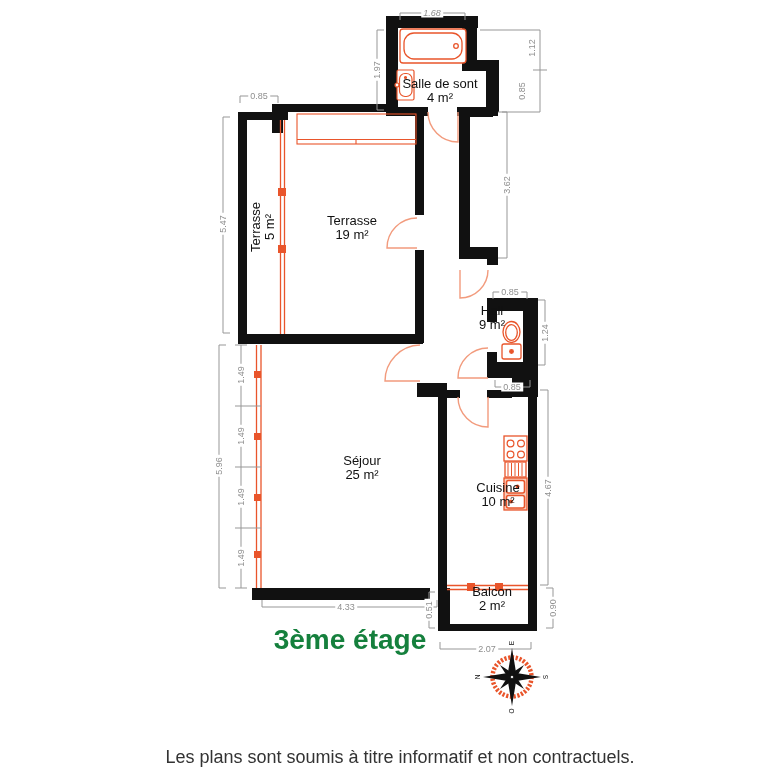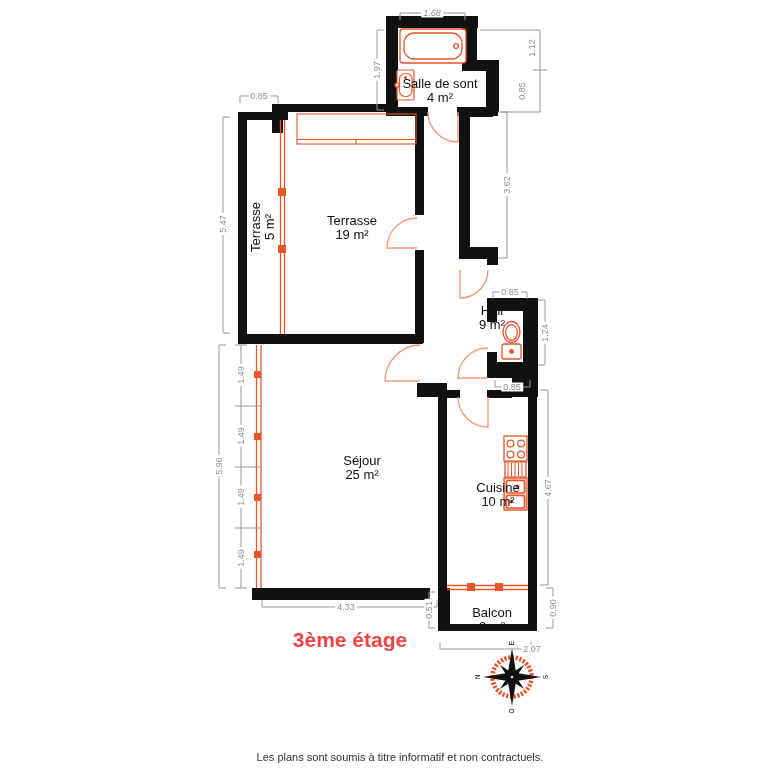--- a/index.html
+++ b/index.html
@@ -6,23 +6,23 @@
   #stage{position:relative;width:768px;height:768px;background:#ffffff;overflow:hidden;
          font-family:"Liberation Sans","DejaVu Sans",sans-serif;}
   #plan-svg{position:absolute;left:0;top:0;}
   .lbl{position:absolute;transform:translate(-50%,-50%);white-space:nowrap;
        color:#111;font-size:13px;line-height:14px;text-align:center;z-index:3;}
   .lbl.vert{transform:translate(-50%,-50%) rotate(-90deg);}
   .dim{position:absolute;transform:translate(-50%,-50%);white-space:nowrap;
        color:#8f8f8f;font-size:9px;line-height:9px;background:#fff;padding:0 2px;z-index:2;}
   .dim.v{transform:translate(-50%,-50%) rotate(-90deg);}
   #floor-title{position:absolute;left:350px;top:640px;transform:translate(-50%,-50%);
-       font-size:21px;font-weight:bold;color:#ef4444;white-space:nowrap;z-index:3;}
+       font-size:28px;font-weight:bold;color:#15803d;white-space:nowrap;z-index:3;}
   #footer-note{position:absolute;left:400px;top:757px;transform:translate(-50%,-50%);
-       font-size:11px;color:#333;white-space:nowrap;z-index:3;}
+       font-size:18px;color:#333;white-space:nowrap;z-index:3;}
 </style>
 </head>
 <body>
 
 <div id="stage">
 
 <svg id="plan-svg" width="768" height="768" viewBox="0 0 768 768">
 
   <g fill="#111111">
     <rect x="386" y="16" width="92" height="12"></rect>
@@ -194,21 +194,21 @@
     <div>9 m²</div>
   </div>
   <div class="lbl" style="left:362px;top:468px;">
     <div>Séjour</div>
     <div>25 m²</div>
   </div>
   <div class="lbl" style="left:484px;top:495px;margin-left:14px;">
     <div>Cuisine</div>
     <div>10 m²</div>
   </div>
-  <div class="lbl" style="left:492px;top:620px;">
+  <div class="lbl" style="left:492px;top:599px;">
     <div>Balcon</div>
     <div>2 m²</div>
   </div>
 
   <div class="dim" style="left:432px;top:13px;font-style:italic;">1.68</div>
   <div class="dim v" style="left:377px;top:70px;">1.97</div>
   <div class="dim v" style="left:532px;top:48px;">1.12</div>
   <div class="dim v" style="left:522px;top:91px;">0.85</div>
   <div class="dim v" style="left:507px;top:185px;">3.62</div>
   <div class="dim" style="left:259px;top:96px;">0.85</div>
@@ -218,17 +218,17 @@
   <div class="dim" style="left:512px;top:387px;">0.85</div>
   <div class="dim v" style="left:219px;top:466px;">5.96</div>
   <div class="dim v" style="left:241px;top:375px;">1.49</div>
   <div class="dim v" style="left:241px;top:436px;">1.49</div>
   <div class="dim v" style="left:241px;top:497px;">1.49</div>
   <div class="dim v" style="left:241px;top:558px;">1.49</div>
   <div class="dim" style="left:346px;top:607px;">4.33</div>
   <div class="dim v" style="left:548px;top:488px;">4.67</div>
   <div class="dim v" style="left:429px;top:610px;">0.51</div>
   <div class="dim v" style="left:553px;top:608px;">0.90</div>
-  <div class="dim" style="left:487px;top:649px;margin-left:45px;">2.07</div>
+  <div class="dim" style="left:487px;top:649px;">2.07</div>
 
   <div id="floor-title">3ème étage</div>
   <div id="footer-note">Les plans sont soumis à titre informatif et non contractuels.</div>
 </div>
 
 </body></html>

